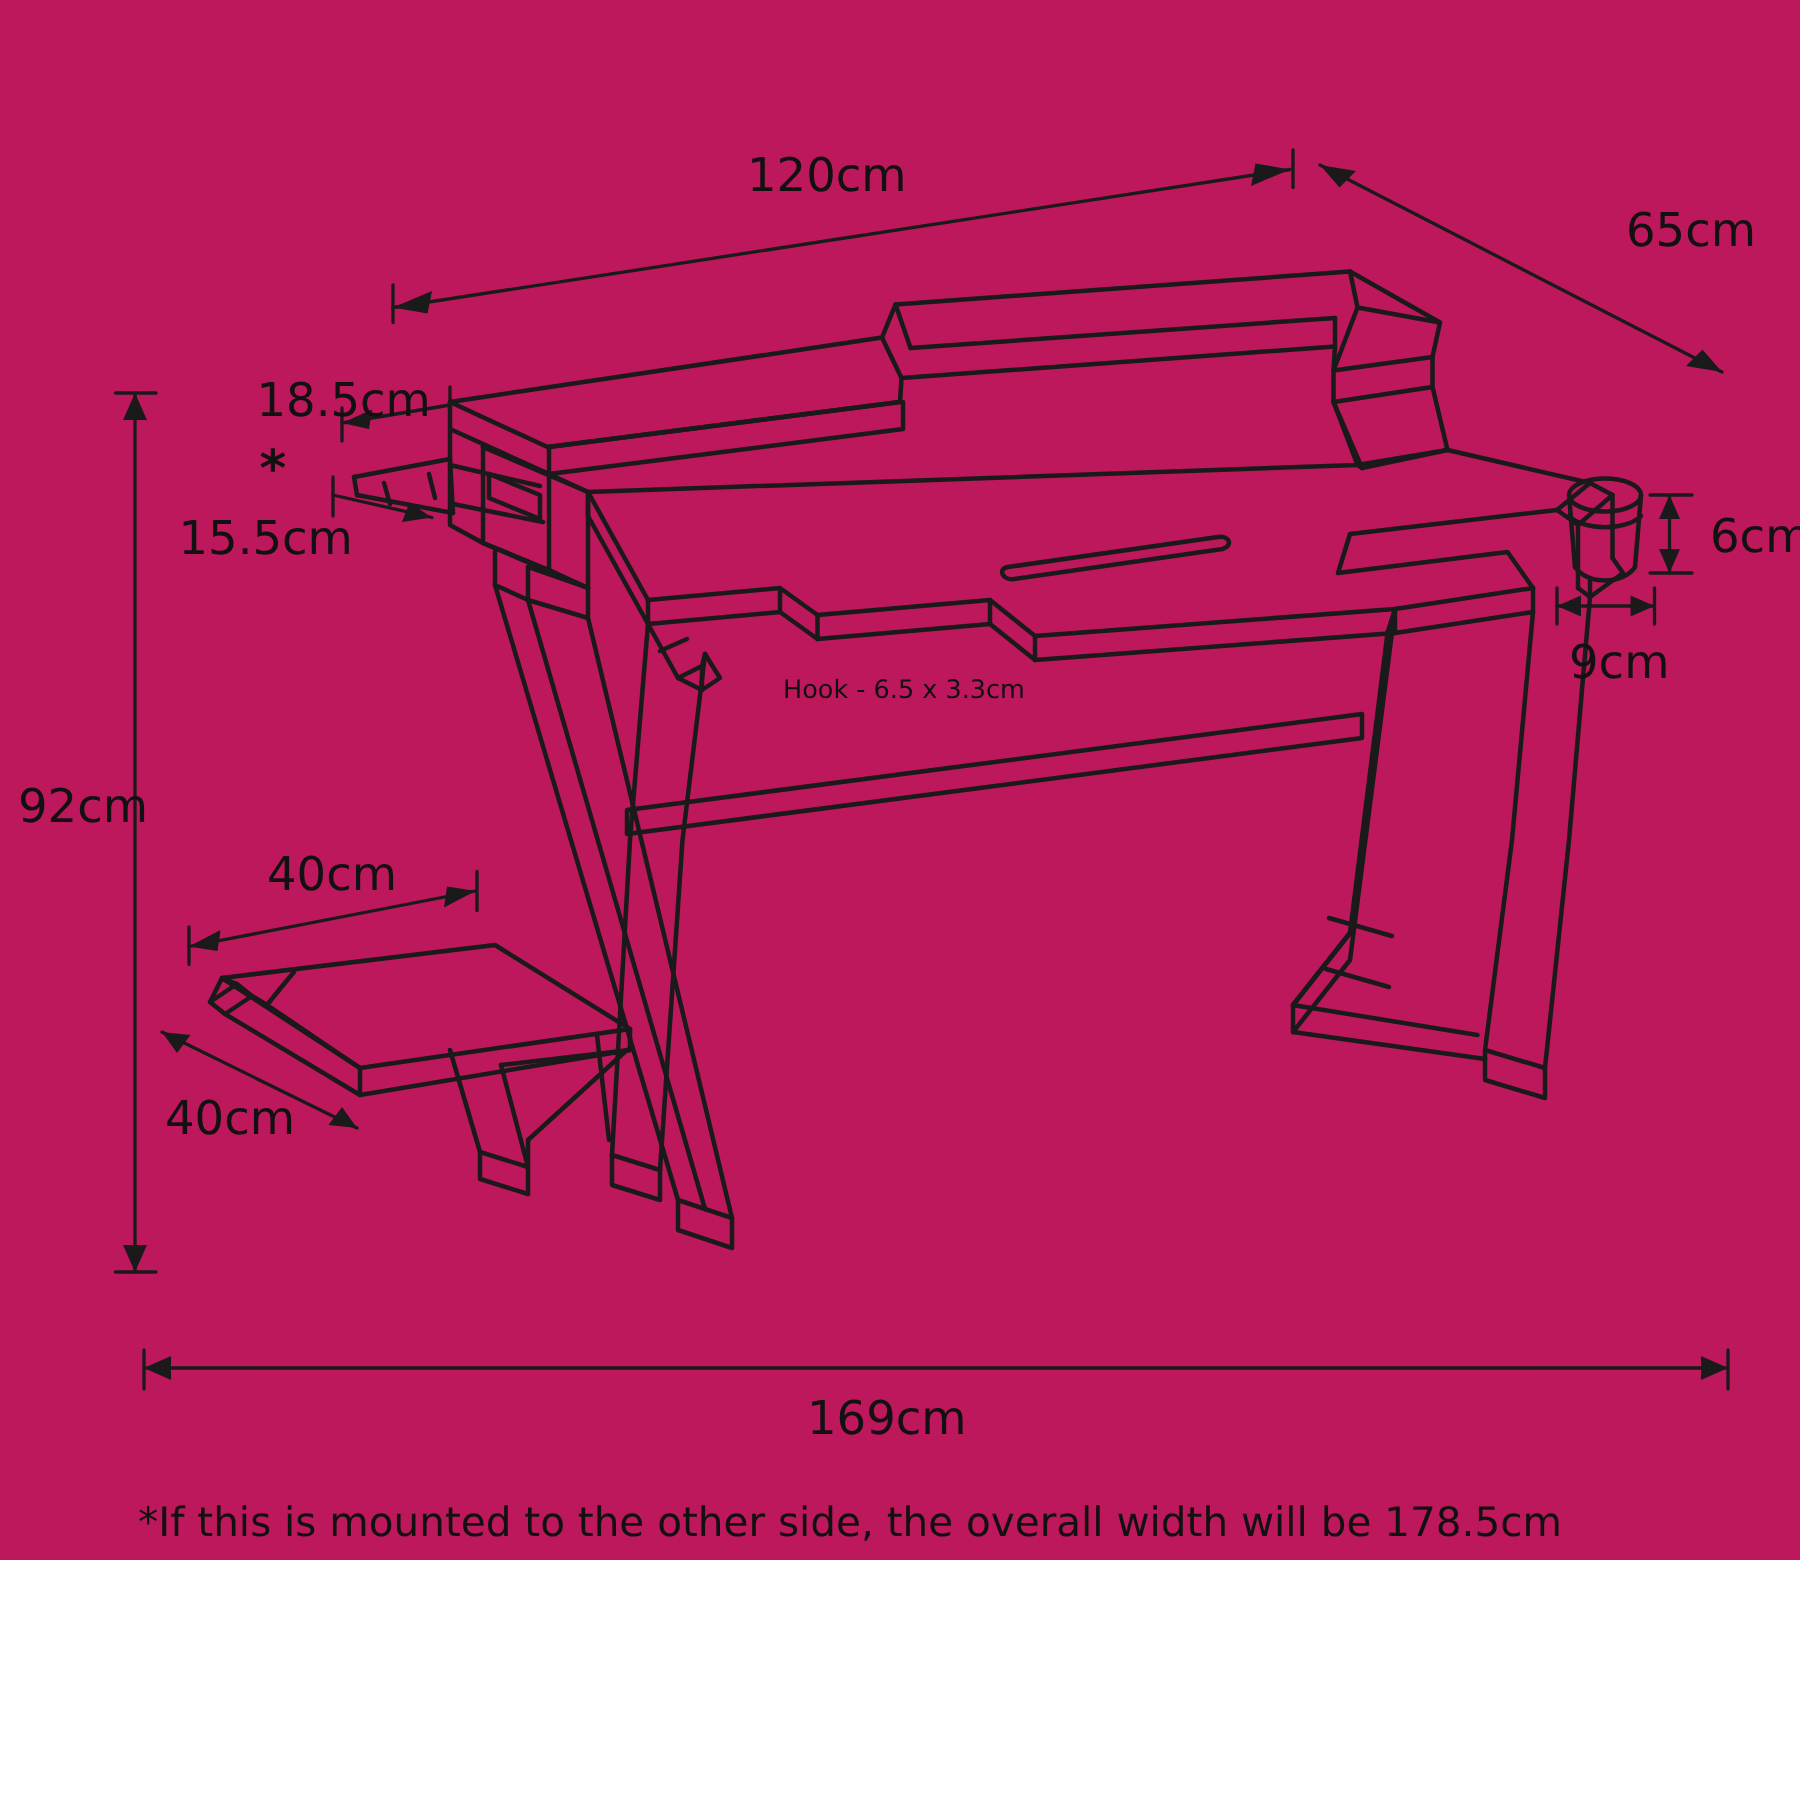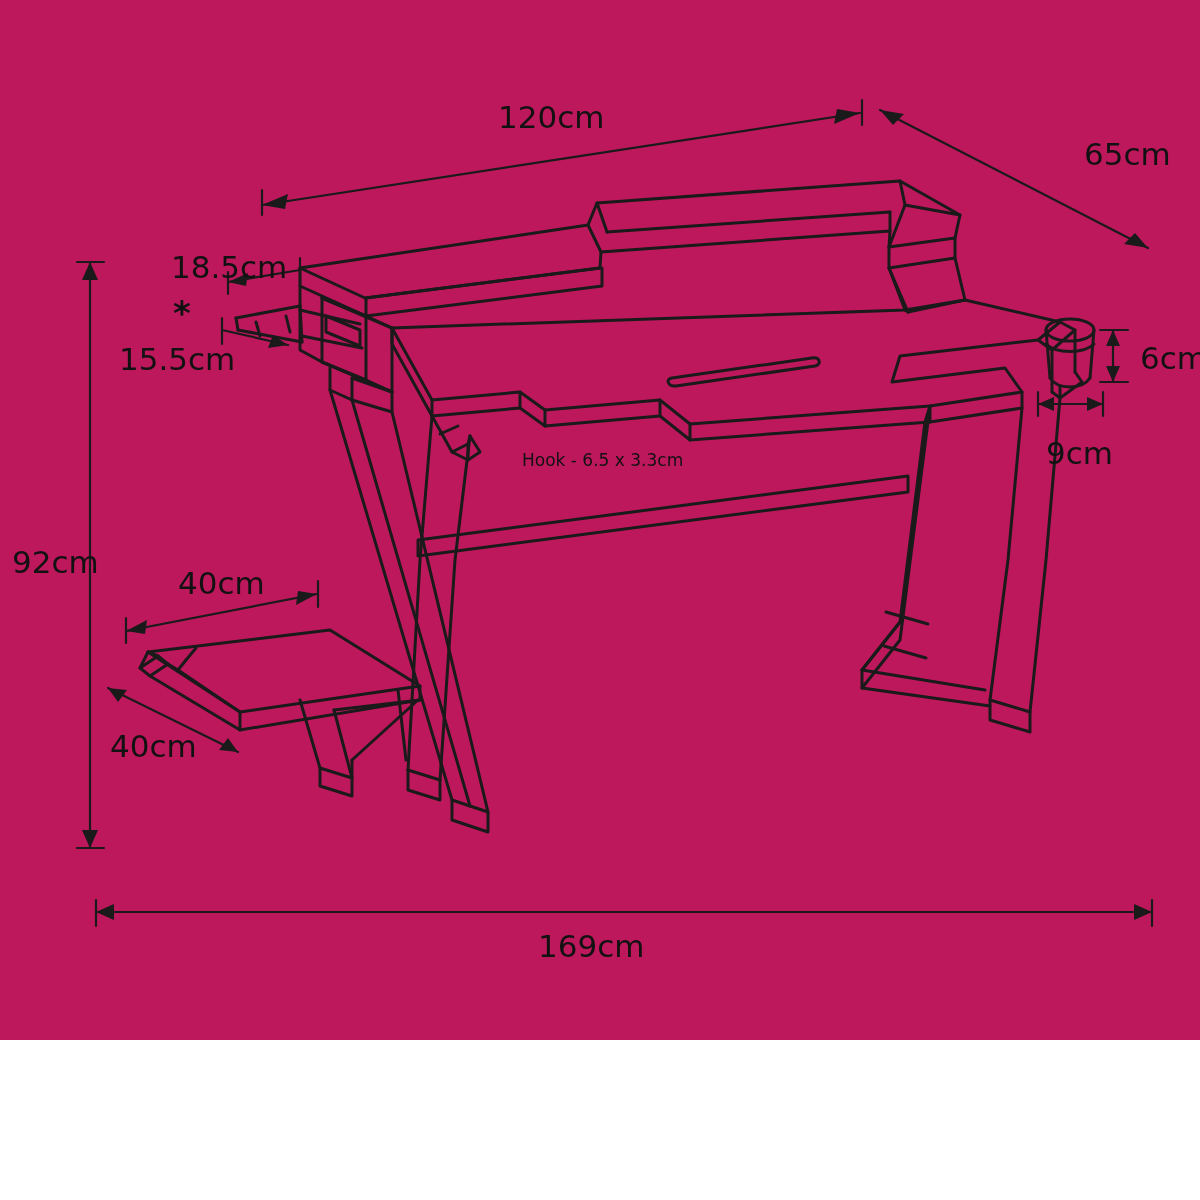--- a/index.html
+++ b/index.html
@@ -246,23 +246,24 @@
       </g>
 
     </g>
   </svg>
 
   <div class="dim-label dim-large" style="left:498px; top:99px;">120cm</div>
   <div class="dim-label dim-large" style="left:1084px; top:136px;">65cm</div>
   <div class="dim-label dim-large" style="left:171px; top:249px;">18.5cm</div>
   <div class="dim-label dim-large" style="left:119px; top:341px;text-align:right;">15.5cm</div>
   <div class="dim-label dim-large" style="left:1140px; top:340px;">6cm</div>
-  <div class="dim-label dim-large" style="left:1046px; top:435px;">9cm</div>
-  <div class="dim-label dim-large" style="left:12px; top:544px;">92cm</div>
+  <div class="dim-label dim-large" style="left:1046px; top:424px;">9cm</div>
+  <div class="dim-label dim-large" style="left:12px; top:520px;">92cm</div>
   <div class="dim-label dim-large" style="left:178px; top:565px;">40cm</div>
   <div class="dim-label dim-large" style="left:110px; top:728px;">40cm</div>
   <div class="dim-label dim-large" style="left:538px; top:928px;text-align:center;">169cm</div>
   <div class="dim-label dim-small" style="left:482px; top:450px;margin-left:40px;">Hook - 6.5 x 3.3cm</div>
 
   <div class="asterisk" style="left:173px; top:293px;">*</div>
 
+  <div class="footnote" style="left:92px; top:1000px;">*If this is mounted to the other side, the overall width will be 178.5cm</div>
 
 </div>
 
 </body></html>

